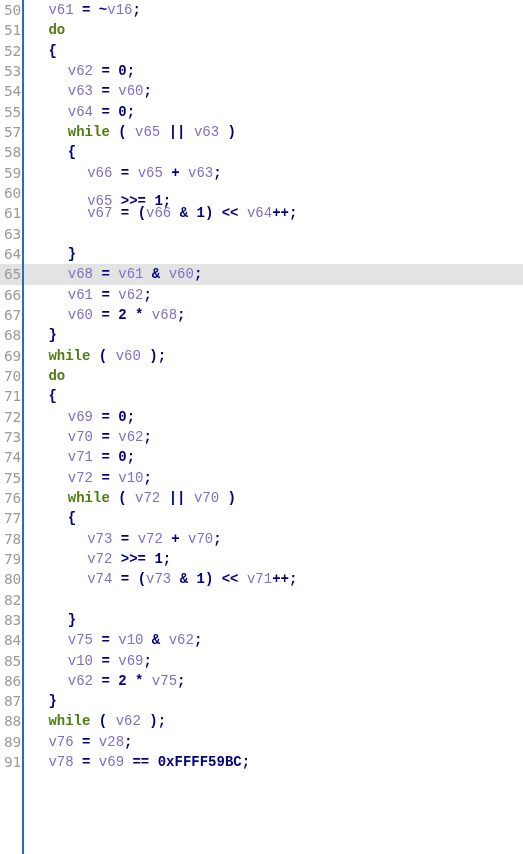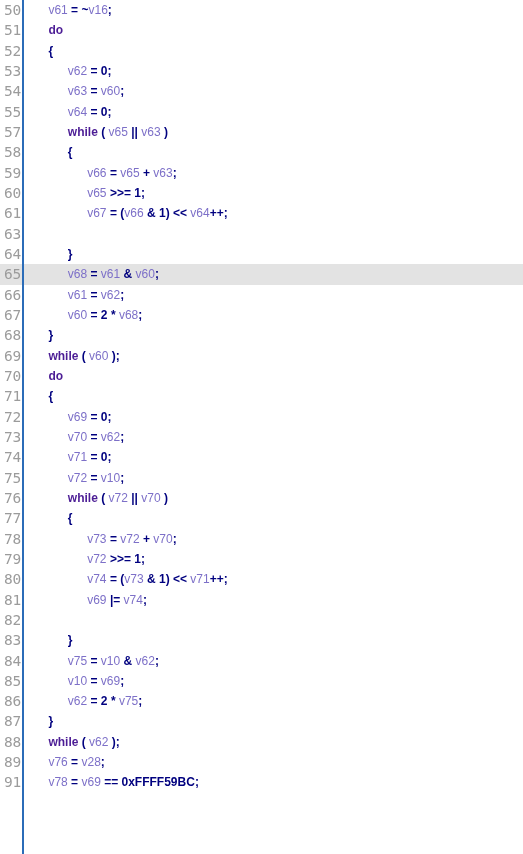--- a/index.html
+++ b/index.html
@@ -63,68 +63,67 @@
     font-size: 14.5px;
     font-family: "DejaVu Sans Mono", monospace;
     letter-spacing: -0.2px;
   }
 
   .code-text {
     position: absolute;
     left: 29px;
     top: 0;
     white-space: pre;
-    font-family: Liberation Sans, sans-serif;
-    font-size: 12px;
+    font-family: Liberation Mono, monospace;
+    font-size: 14px;
   }
 
   
   .t-var  { color: #7d70c8; }
-  .t-kw   { color: #4c1d95; font-weight: bold; }
+  .t-kw   { color: #4d7c0f; font-weight: bold; }
   .t-punc { color: #00007f; font-weight: bold; }
   .t-num  { color: #00007f; font-weight: bold; }
   .t-op   { color: #00007f; font-weight: bold; }
   .t-plain{ color: #00007f; }
 </style>
 </head>
 <body>
 
 <div id="editor">
   <div class="gutter-rule"></div>
   <div class="code-lines">
       <div class="code-line"><span class="lineno">50</span><span class="code-text" style="padding-left: 19.4px;"><span class="t-var">v61</span><span class="t-plain"> </span><span class="t-op">=</span><span class="t-plain"> </span><span class="t-op">~</span><span class="t-var">v16</span><span class="t-punc">;</span></span></div>
       <div class="code-line"><span class="lineno">51</span><span class="code-text" style="padding-left: 19.4px;"><span class="t-kw">do</span></span></div>
       <div class="code-line"><span class="lineno">52</span><span class="code-text" style="padding-left: 19.4px;"><span class="t-punc">{</span></span></div>
       <div class="code-line"><span class="lineno">53</span><span class="code-text" style="padding-left: 38.8px;"><span class="t-var">v62</span><span class="t-plain"> </span><span class="t-op">=</span><span class="t-plain"> </span><span class="t-num">0</span><span class="t-punc">;</span></span></div>
       <div class="code-line"><span class="lineno">54</span><span class="code-text" style="padding-left: 38.8px;"><span class="t-var">v63</span><span class="t-plain"> </span><span class="t-op">=</span><span class="t-plain"> </span><span class="t-var">v60</span><span class="t-punc">;</span></span></div>
       <div class="code-line"><span class="lineno">55</span><span class="code-text" style="padding-left: 38.8px;"><span class="t-var">v64</span><span class="t-plain"> </span><span class="t-op">=</span><span class="t-plain"> </span><span class="t-num">0</span><span class="t-punc">;</span></span></div>
       <div class="code-line"><span class="lineno">57</span><span class="code-text" style="padding-left: 38.8px;"><span class="t-kw">while</span><span class="t-plain"> </span><span class="t-punc">(</span><span class="t-plain"> </span><span class="t-var">v65</span><span class="t-plain"> </span><span class="t-op">||</span><span class="t-plain"> </span><span class="t-var">v63</span><span class="t-plain"> </span><span class="t-punc">)</span></span></div>
       <div class="code-line"><span class="lineno">58</span><span class="code-text" style="padding-left: 38.8px;"><span class="t-punc">{</span></span></div>
       <div class="code-line"><span class="lineno">59</span><span class="code-text" style="padding-left: 58.2px;"><span class="t-var">v66</span><span class="t-plain"> </span><span class="t-op">=</span><span class="t-plain"> </span><span class="t-var">v65</span><span class="t-plain"> </span><span class="t-op">+</span><span class="t-plain"> </span><span class="t-var">v63</span><span class="t-punc">;</span></span></div>
-      <div class="code-line"><span class="lineno">60</span><span class="code-text" style="padding-left: 58.2px;"><span class="t-var">v65</span><span class="t-plain"> </span><span class="t-op">&gt;&gt;=</span><span class="t-plain"> </span><span class="t-num">1</span><span class="t-punc">;</span></span></div>
+      <div class="code-line"><span class="lineno">60</span><span class="code-text" style="padding-left: 58.2px; margin-top: 8px;"><span class="t-var">v65</span><span class="t-plain"> </span><span class="t-op">&gt;&gt;=</span><span class="t-plain"> </span><span class="t-num">1</span><span class="t-punc">;</span></span></div>
       <div class="code-line"><span class="lineno">61</span><span class="code-text" style="padding-left: 58.2px;"><span class="t-var">v67</span><span class="t-plain"> </span><span class="t-op">=</span><span class="t-plain"> </span><span class="t-punc">(</span><span class="t-var">v66</span><span class="t-plain"> </span><span class="t-op">&amp;</span><span class="t-plain"> </span><span class="t-num">1</span><span class="t-punc">)</span><span class="t-plain"> </span><span class="t-op">&lt;&lt;</span><span class="t-plain"> </span><span class="t-var">v64</span><span class="t-op">++</span><span class="t-punc">;</span></span></div>
       <div class="code-line"><span class="lineno">63</span></div>
       <div class="code-line"><span class="lineno">64</span><span class="code-text" style="padding-left: 38.8px;"><span class="t-punc">}</span></span></div>
       <div class="code-line current"><span class="lineno">65</span><span class="code-text" style="padding-left: 38.8px;"><span class="t-var">v68</span><span class="t-plain"> </span><span class="t-op">=</span><span class="t-plain"> </span><span class="t-var">v61</span><span class="t-plain"> </span><span class="t-op">&amp;</span><span class="t-plain"> </span><span class="t-var">v60</span><span class="t-punc">;</span></span></div>
       <div class="code-line"><span class="lineno">66</span><span class="code-text" style="padding-left: 38.8px;"><span class="t-var">v61</span><span class="t-plain"> </span><span class="t-op">=</span><span class="t-plain"> </span><span class="t-var">v62</span><span class="t-punc">;</span></span></div>
       <div class="code-line"><span class="lineno">67</span><span class="code-text" style="padding-left: 38.8px;"><span class="t-var">v60</span><span class="t-plain"> </span><span class="t-op">=</span><span class="t-plain"> </span><span class="t-num">2</span><span class="t-plain"> </span><span class="t-op">*</span><span class="t-plain"> </span><span class="t-var">v68</span><span class="t-punc">;</span></span></div>
       <div class="code-line"><span class="lineno">68</span><span class="code-text" style="padding-left: 19.4px;"><span class="t-punc">}</span></span></div>
       <div class="code-line"><span class="lineno">69</span><span class="code-text" style="padding-left: 19.4px;"><span class="t-kw">while</span><span class="t-plain"> </span><span class="t-punc">(</span><span class="t-plain"> </span><span class="t-var">v60</span><span class="t-plain"> </span><span class="t-punc">);</span></span></div>
       <div class="code-line"><span class="lineno">70</span><span class="code-text" style="padding-left: 19.4px;"><span class="t-kw">do</span></span></div>
       <div class="code-line"><span class="lineno">71</span><span class="code-text" style="padding-left: 19.4px;"><span class="t-punc">{</span></span></div>
       <div class="code-line"><span class="lineno">72</span><span class="code-text" style="padding-left: 38.8px;"><span class="t-var">v69</span><span class="t-plain"> </span><span class="t-op">=</span><span class="t-plain"> </span><span class="t-num">0</span><span class="t-punc">;</span></span></div>
       <div class="code-line"><span class="lineno">73</span><span class="code-text" style="padding-left: 38.8px;"><span class="t-var">v70</span><span class="t-plain"> </span><span class="t-op">=</span><span class="t-plain"> </span><span class="t-var">v62</span><span class="t-punc">;</span></span></div>
       <div class="code-line"><span class="lineno">74</span><span class="code-text" style="padding-left: 38.8px;"><span class="t-var">v71</span><span class="t-plain"> </span><span class="t-op">=</span><span class="t-plain"> </span><span class="t-num">0</span><span class="t-punc">;</span></span></div>
       <div class="code-line"><span class="lineno">75</span><span class="code-text" style="padding-left: 38.8px;"><span class="t-var">v72</span><span class="t-plain"> </span><span class="t-op">=</span><span class="t-plain"> </span><span class="t-var">v10</span><span class="t-punc">;</span></span></div>
       <div class="code-line"><span class="lineno">76</span><span class="code-text" style="padding-left: 38.8px;"><span class="t-kw">while</span><span class="t-plain"> </span><span class="t-punc">(</span><span class="t-plain"> </span><span class="t-var">v72</span><span class="t-plain"> </span><span class="t-op">||</span><span class="t-plain"> </span><span class="t-var">v70</span><span class="t-plain"> </span><span class="t-punc">)</span></span></div>
       <div class="code-line"><span class="lineno">77</span><span class="code-text" style="padding-left: 38.8px;"><span class="t-punc">{</span></span></div>
       <div class="code-line"><span class="lineno">78</span><span class="code-text" style="padding-left: 58.2px;"><span class="t-var">v73</span><span class="t-plain"> </span><span class="t-op">=</span><span class="t-plain"> </span><span class="t-var">v72</span><span class="t-plain"> </span><span class="t-op">+</span><span class="t-plain"> </span><span class="t-var">v70</span><span class="t-punc">;</span></span></div>
       <div class="code-line"><span class="lineno">79</span><span class="code-text" style="padding-left: 58.2px;"><span class="t-var">v72</span><span class="t-plain"> </span><span class="t-op">&gt;&gt;=</span><span class="t-plain"> </span><span class="t-num">1</span><span class="t-punc">;</span></span></div>
       <div class="code-line"><span class="lineno">80</span><span class="code-text" style="padding-left: 58.2px;"><span class="t-var">v74</span><span class="t-plain"> </span><span class="t-op">=</span><span class="t-plain"> </span><span class="t-punc">(</span><span class="t-var">v73</span><span class="t-plain"> </span><span class="t-op">&amp;</span><span class="t-plain"> </span><span class="t-num">1</span><span class="t-punc">)</span><span class="t-plain"> </span><span class="t-op">&lt;&lt;</span><span class="t-plain"> </span><span class="t-var">v71</span><span class="t-op">++</span><span class="t-punc">;</span></span></div>
-      <div class="code-line"><span class="lineno">81</span><span class="code-text" style="padding-left: 58.2px;"><span class="t-var">v69</span><span class="t-plain"> </span><span class="t-op">|=</span><span class="t-plain"> </span><span class="t-var">v74</span><span class="t-punc">;</span></span></div>
       <div class="code-line"><span class="lineno">82</span></div>
       <div class="code-line"><span class="lineno">83</span><span class="code-text" style="padding-left: 38.8px;"><span class="t-punc">}</span></span></div>
       <div class="code-line"><span class="lineno">84</span><span class="code-text" style="padding-left: 38.8px;"><span class="t-var">v75</span><span class="t-plain"> </span><span class="t-op">=</span><span class="t-plain"> </span><span class="t-var">v10</span><span class="t-plain"> </span><span class="t-op">&amp;</span><span class="t-plain"> </span><span class="t-var">v62</span><span class="t-punc">;</span></span></div>
       <div class="code-line"><span class="lineno">85</span><span class="code-text" style="padding-left: 38.8px;"><span class="t-var">v10</span><span class="t-plain"> </span><span class="t-op">=</span><span class="t-plain"> </span><span class="t-var">v69</span><span class="t-punc">;</span></span></div>
       <div class="code-line"><span class="lineno">86</span><span class="code-text" style="padding-left: 38.8px;"><span class="t-var">v62</span><span class="t-plain"> </span><span class="t-op">=</span><span class="t-plain"> </span><span class="t-num">2</span><span class="t-plain"> </span><span class="t-op">*</span><span class="t-plain"> </span><span class="t-var">v75</span><span class="t-punc">;</span></span></div>
       <div class="code-line"><span class="lineno">87</span><span class="code-text" style="padding-left: 19.4px;"><span class="t-punc">}</span></span></div>
       <div class="code-line"><span class="lineno">88</span><span class="code-text" style="padding-left: 19.4px; text-align: right;"><span class="t-kw">while</span><span class="t-plain"> </span><span class="t-punc">(</span><span class="t-plain"> </span><span class="t-var">v62</span><span class="t-plain"> </span><span class="t-punc">);</span></span></div>
       <div class="code-line"><span class="lineno">89</span><span class="code-text" style="padding-left: 19.4px;"><span class="t-var">v76</span><span class="t-plain"> </span><span class="t-op">=</span><span class="t-plain"> </span><span class="t-var">v28</span><span class="t-punc">;</span></span></div>
       <div class="code-line"><span class="lineno">91</span><span class="code-text" style="padding-left: 19.4px;"><span class="t-var">v78</span><span class="t-plain"> </span><span class="t-op">=</span><span class="t-plain"> </span><span class="t-var">v69</span><span class="t-plain"> </span><span class="t-op">==</span><span class="t-plain"> </span><span class="t-num">0xFFFF59BC</span><span class="t-punc">;</span></span></div>
     </div>

